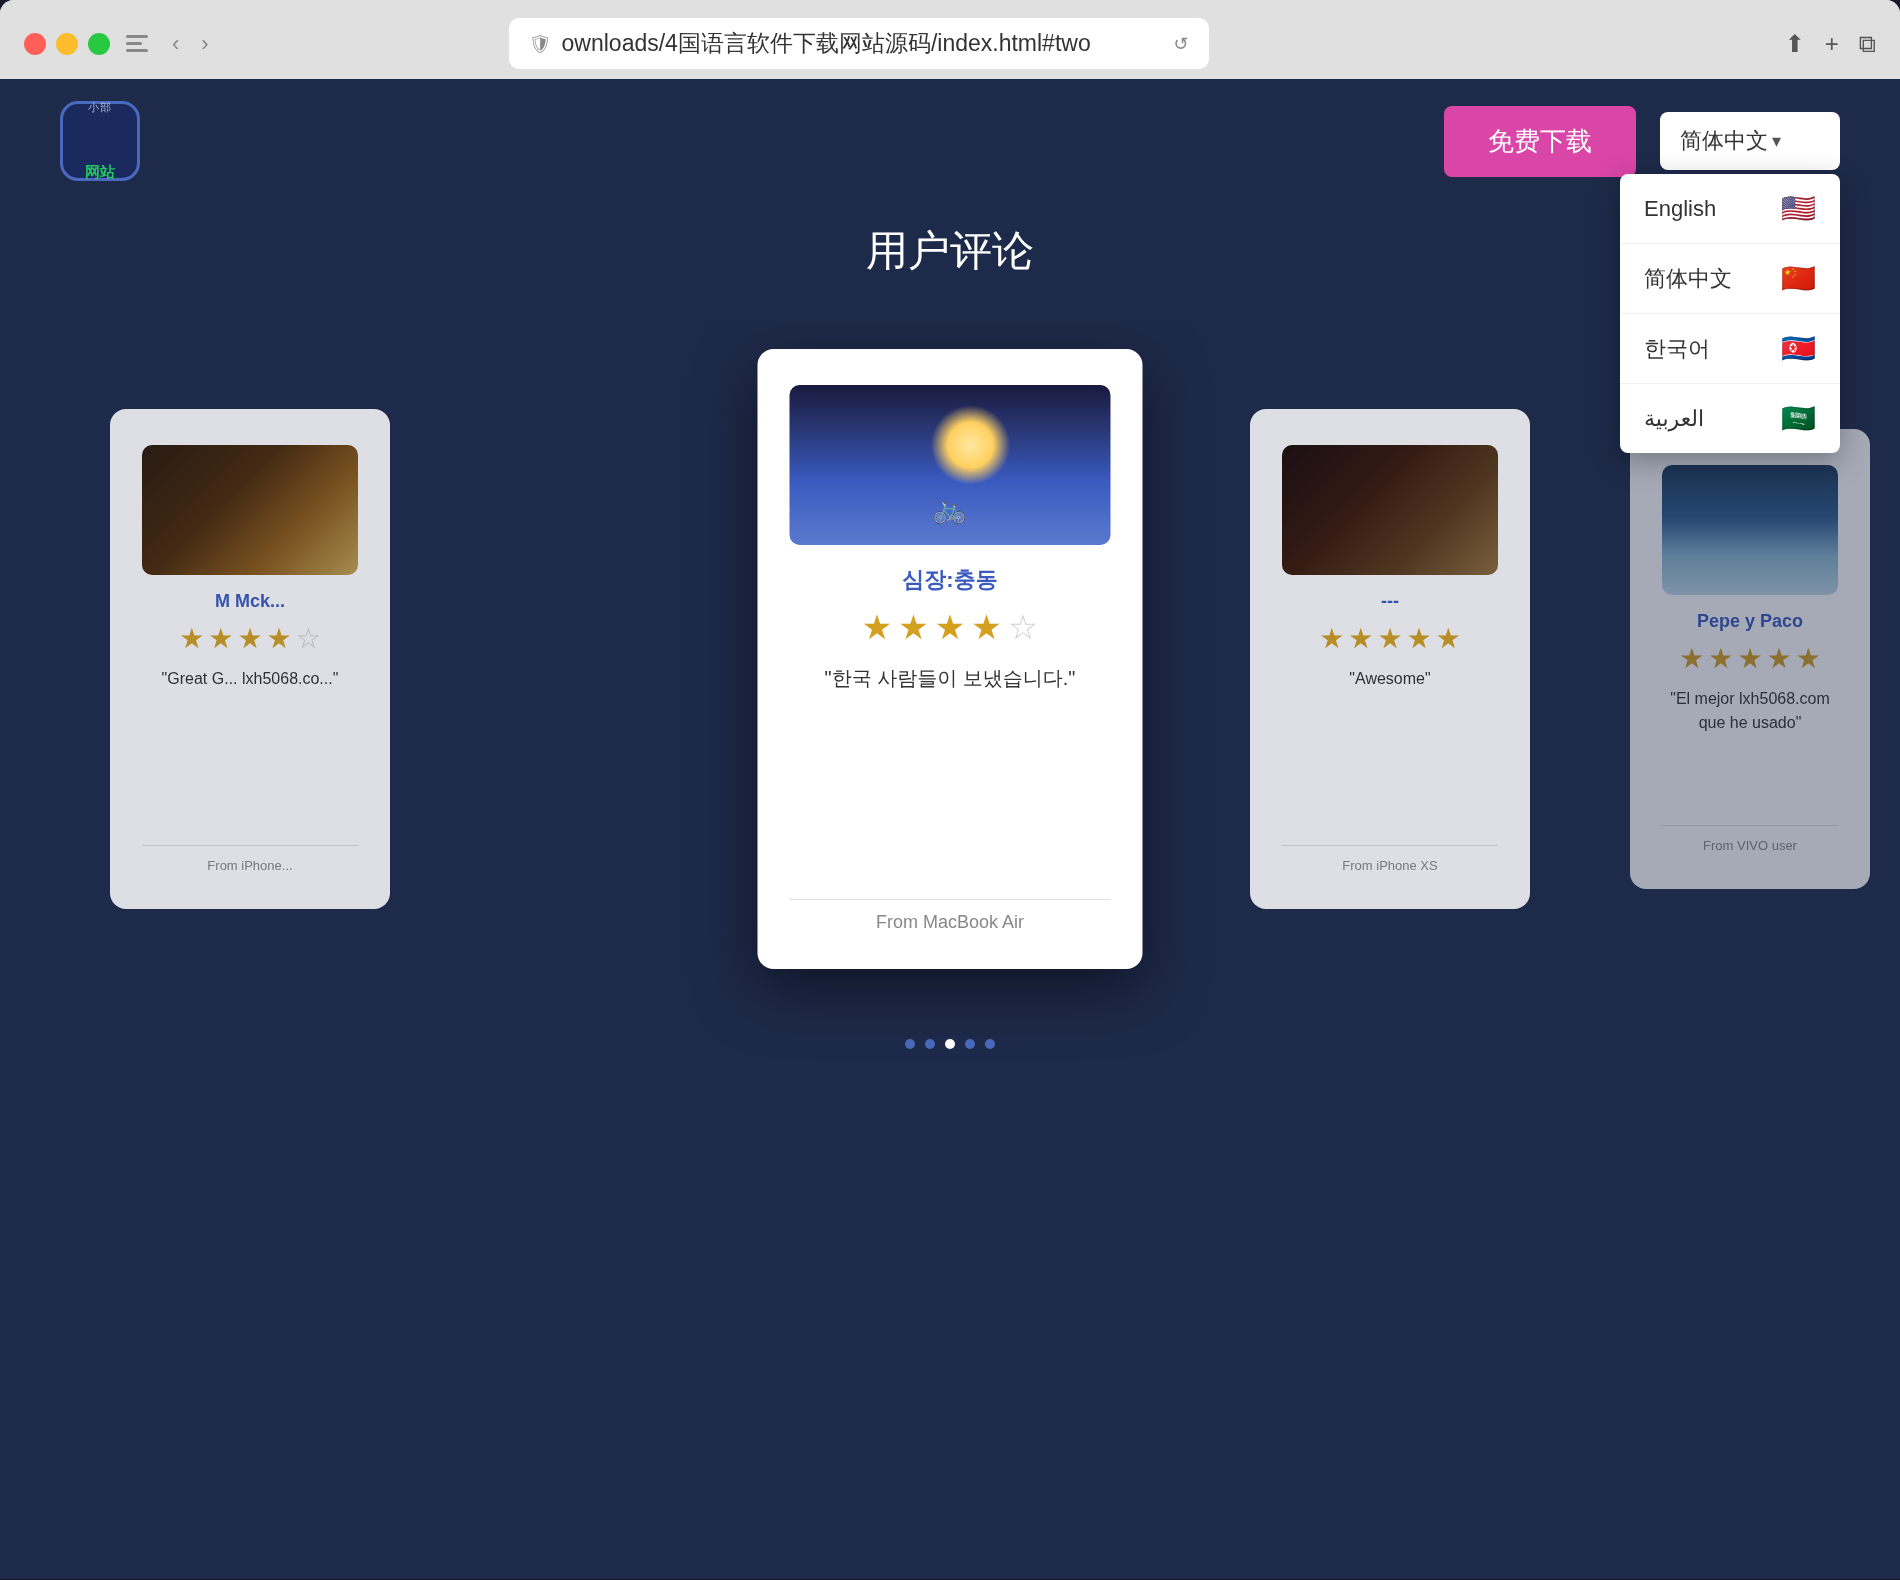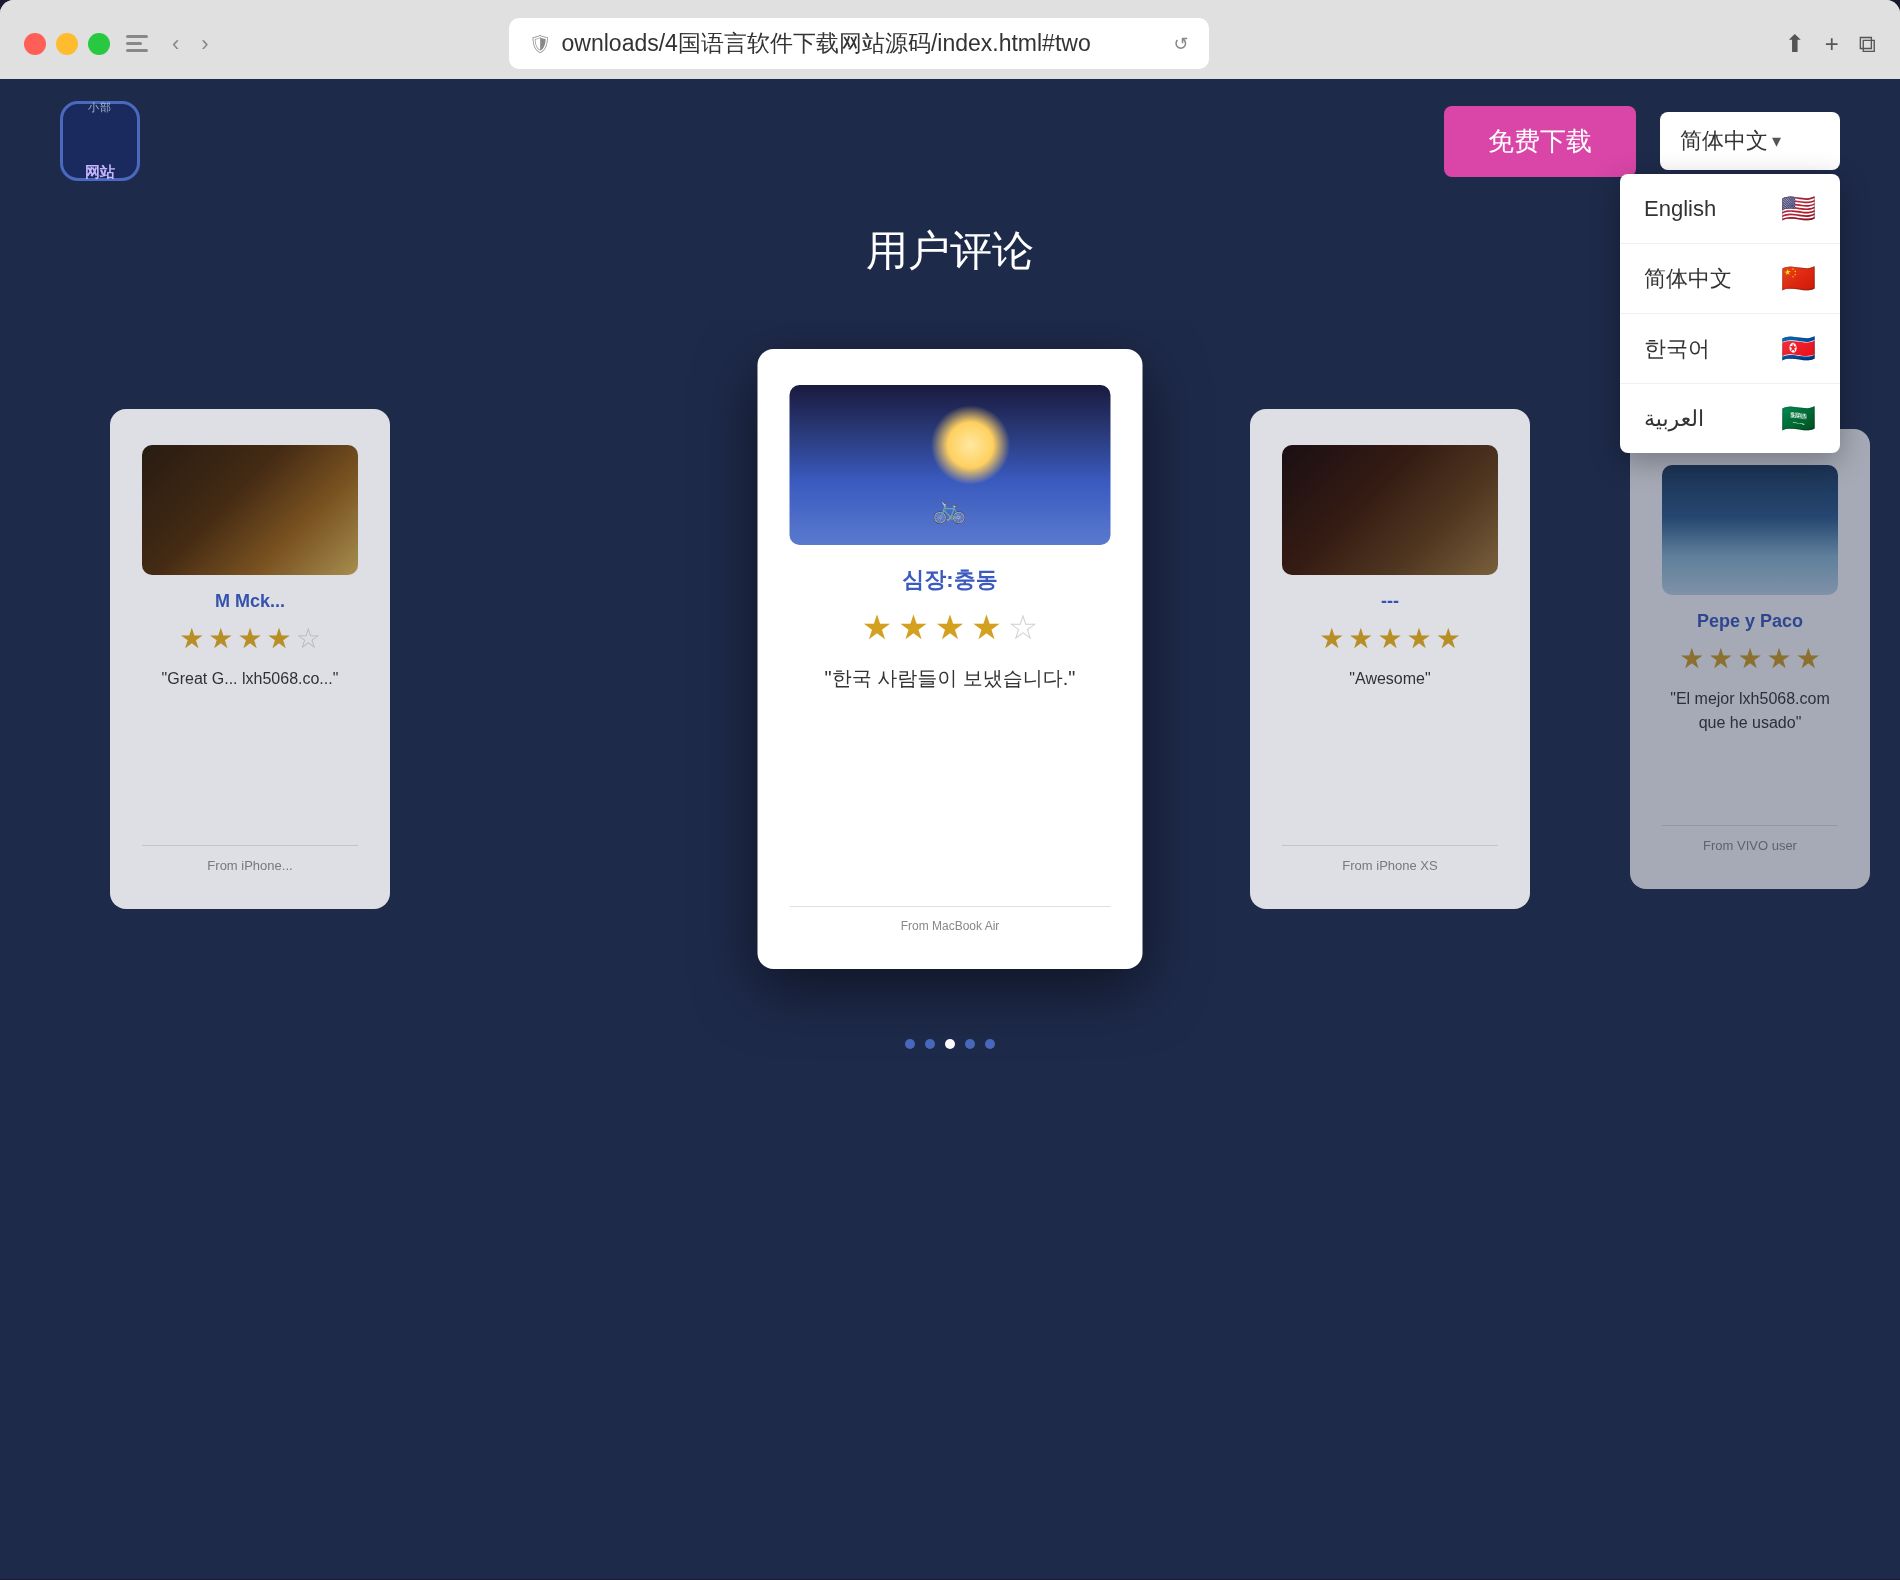--- a/index.html
+++ b/index.html
@@ -157,21 +157,21 @@
       gap: 48px;
     }
 
     .logo-badge-text-top {
       font-size: 11px;
       color: #a0b4d0;
       letter-spacing: 1px;
     }
     .logo-badge-text-mid {
       font-size: 15px;
-      color: #c4b5fd;
+      color: #22c55e;
       font-weight: bold;
     }
 
     .site-title {
       font-size: 48px;
       font-weight: bold;
       color: white;
     }
 
     .header-right {
@@ -427,21 +427,21 @@
     }
 
     .card-divider {
       width: 100%;
       height: 1px;
       background: #e0e0e0;
       margin: 12px 0;
     }
 
     .card-device {
-      font-size: 12px;
+      font-size: 18px;
       color: #888;
     }
 
     .card-device-small {
       font-size: 13px;
       color: #888;
     }
 
     
     .carousel-dots {

